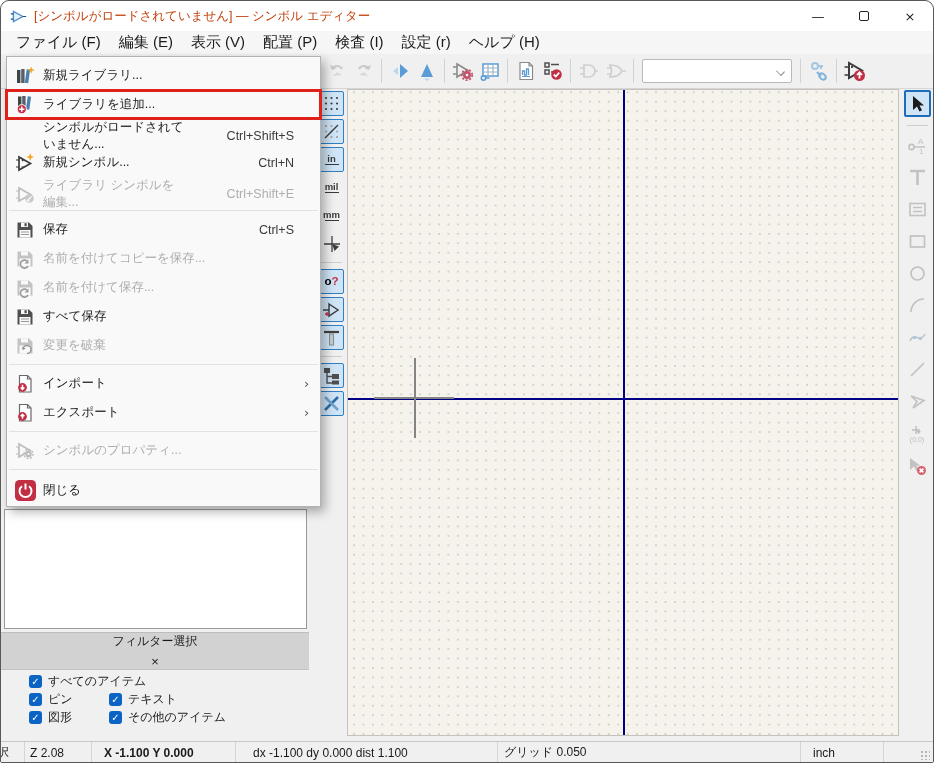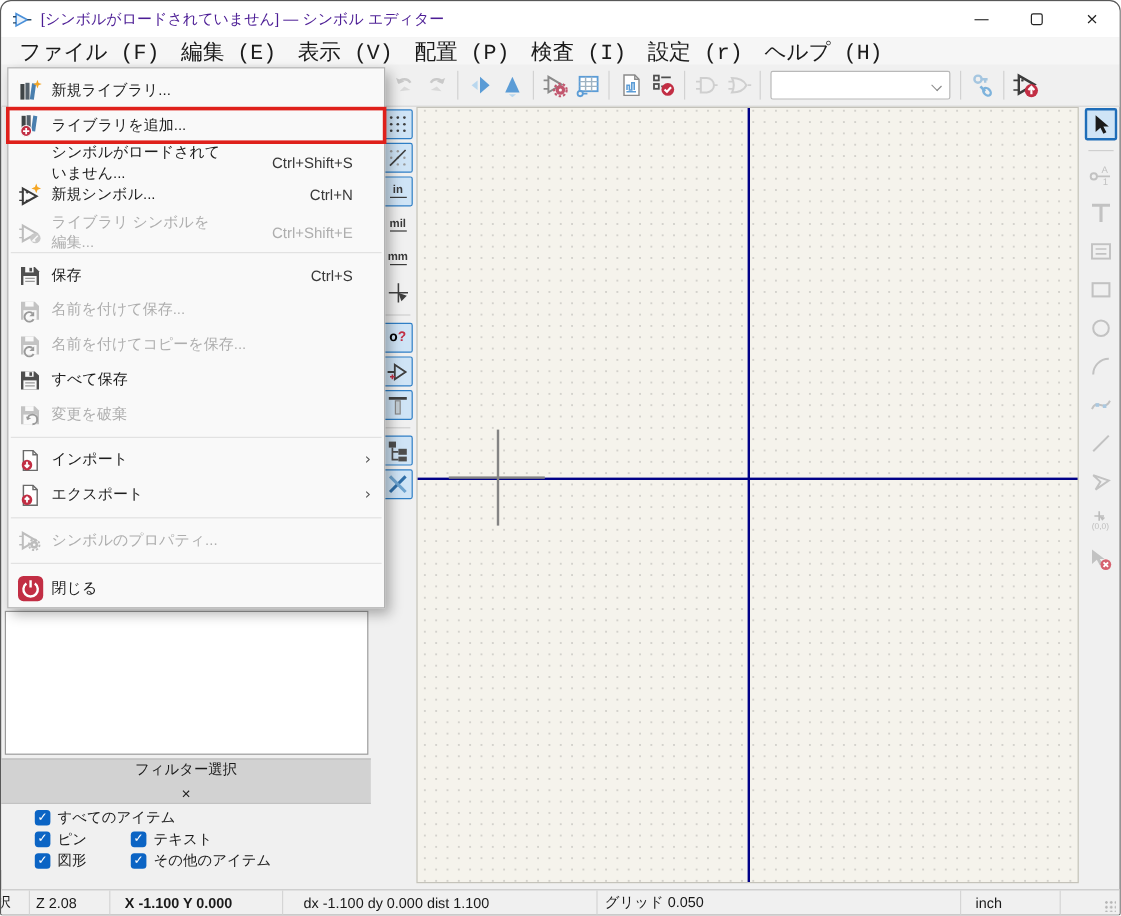--- a/index.html
+++ b/index.html
@@ -4,29 +4,29 @@
 <style>
   * { margin:0; padding:0; box-sizing:border-box; }
   html,body { background:#ffffff; font-family:"Liberation Sans","DejaVu Sans",sans-serif; }
   .window {
     position:relative; width:934px; height:763px; overflow:hidden;
     background:#f0f0f0; border:1px solid #585858; border-radius:9px 9px 2px 2px;
   }
   
   .titlebar { position:absolute; left:0; top:0; width:100%; height:30px; background:#ffffff;
     border-radius:9px 9px 0 0; display:flex; align-items:center; padding-left:9px; }
-  .titlebar .title { font-size:12.5px; color:#4c1d95; margin-left:7px; }
+  .titlebar .title { font-size:12.5px; color:#c2410c; margin-left:7px; }
   .win-controls { position:absolute; right:0; top:0; height:30px; display:flex; }
   .win-btn { width:46px; height:30px; display:flex; align-items:center; justify-content:center;
     font-size:13px; color:#222; font-family:"DejaVu Sans",sans-serif; }
   .maxglyph { width:10px; height:10px; border:1.2px solid #222; border-radius:2px; }
   
   .menubar { position:absolute; left:0; top:30px; width:100%; height:23px; background:#f6f6f6;
     display:flex; align-items:center; padding-left:6px; }
-  .menubar .mbi { font-size:18px; color:#1b1b1b; padding:2px 9px;font-family:Liberation Mono, monospace; }
+  .menubar .mbi { font-size:15px; color:#1b1b1b; padding:2px 9px; }
   
   .toolbar { position:absolute; left:0; top:53px; width:100%; height:35px; background:#f0f0f0;
     border-bottom:1px solid #d6d6d6; display:flex; align-items:center; padding-left:322px; }
   .tbtn { width:27px; height:27px; display:flex; align-items:center; justify-content:center; border-radius:3px; }
   .tsep { width:1px; height:24px; background:#d2d2d2; margin:0 4px; }
   .combo { width:150px; height:24px; background:#fff; border:1px solid #b9b9b9; border-radius:2px;
     position:relative; margin:0 4px; }
   .combo .chev { position:absolute; right:7px; top:8px; width:7px; height:7px;
     border-right:1.4px solid #8a8a8a; border-bottom:1.4px solid #8a8a8a; transform:rotate(45deg) scaleY(.8); }
   
@@ -507,36 +507,36 @@
     <div class="mi disabled">
       <span class="mic">
         <svg width="20" height="20" viewBox="0 0 20 20">
             <path d="M2.5 2.5h11.5L17.5 6v11.5h-15z" fill="#c3c3c3"></path>
             <rect x="6" y="2.5" width="7" height="4" fill="#f9f9f9"></rect>
             <rect x="4.5" y="9.5" width="11" height="8" fill="#f9f9f9"></rect>
             <path d="M12 12a4 4 0 1 0 1 5" fill="none" stroke="#9a9a9a" stroke-width="1.6"></path>
             <path d="M13.5 10.5v4h-4z" fill="#9a9a9a"></path>
           </svg>
       </span>
-      <span>名前を付けて保存...</span>
+      <span>名前を付けてコピーを保存...</span>
       <span class="sc"></span>
         <span></span>
     </div>
 
     <div class="mi disabled">
       <span class="mic">
         <svg width="20" height="20" viewBox="0 0 20 20">
             <path d="M2.5 2.5h11.5L17.5 6v11.5h-15z" fill="#c3c3c3"></path>
             <rect x="6" y="2.5" width="7" height="4" fill="#f9f9f9"></rect>
             <rect x="4.5" y="9.5" width="11" height="8" fill="#f9f9f9"></rect>
             <path d="M12 12a4 4 0 1 0 1 5" fill="none" stroke="#9a9a9a" stroke-width="1.6"></path>
             <path d="M13.5 10.5v4h-4z" fill="#9a9a9a"></path>
           </svg>
       </span>
-      <span>名前を付けてコピーを保存...</span>
+      <span>名前を付けて保存...</span>
       <span class="sc"></span>
         <span></span>
     </div>
 
     <div class="mi">
       <span class="mic">
         <svg width="20" height="20" viewBox="0 0 20 20">
             <path d="M2.5 2.5h11.5L17.5 6v11.5h-15z" fill="#4f4f4f"></path>
             <rect x="6" y="2.5" width="7" height="4.5" fill="#f9f9f9"></rect>
             <rect x="9.5" y="3.2" width="2.2" height="3" fill="#4f4f4f"></rect>

